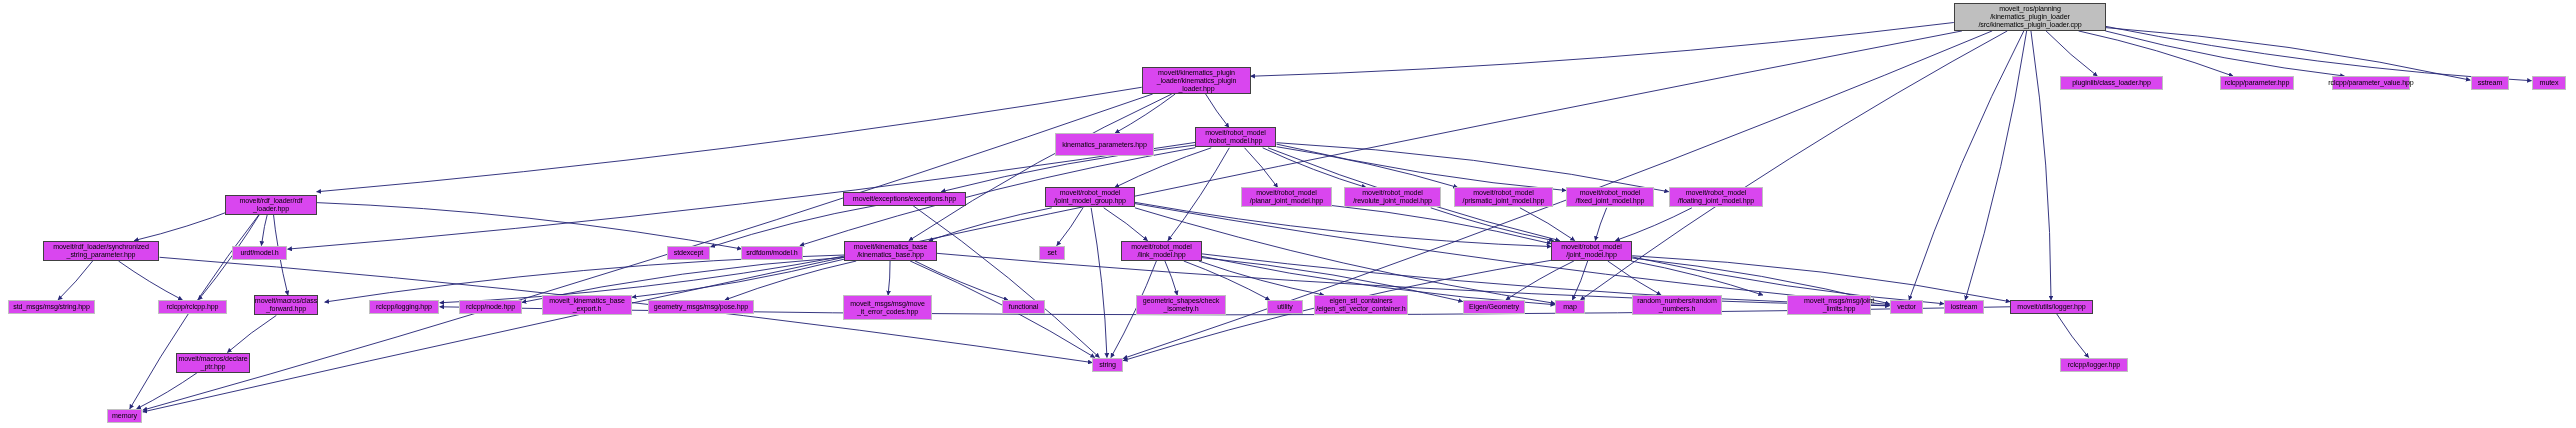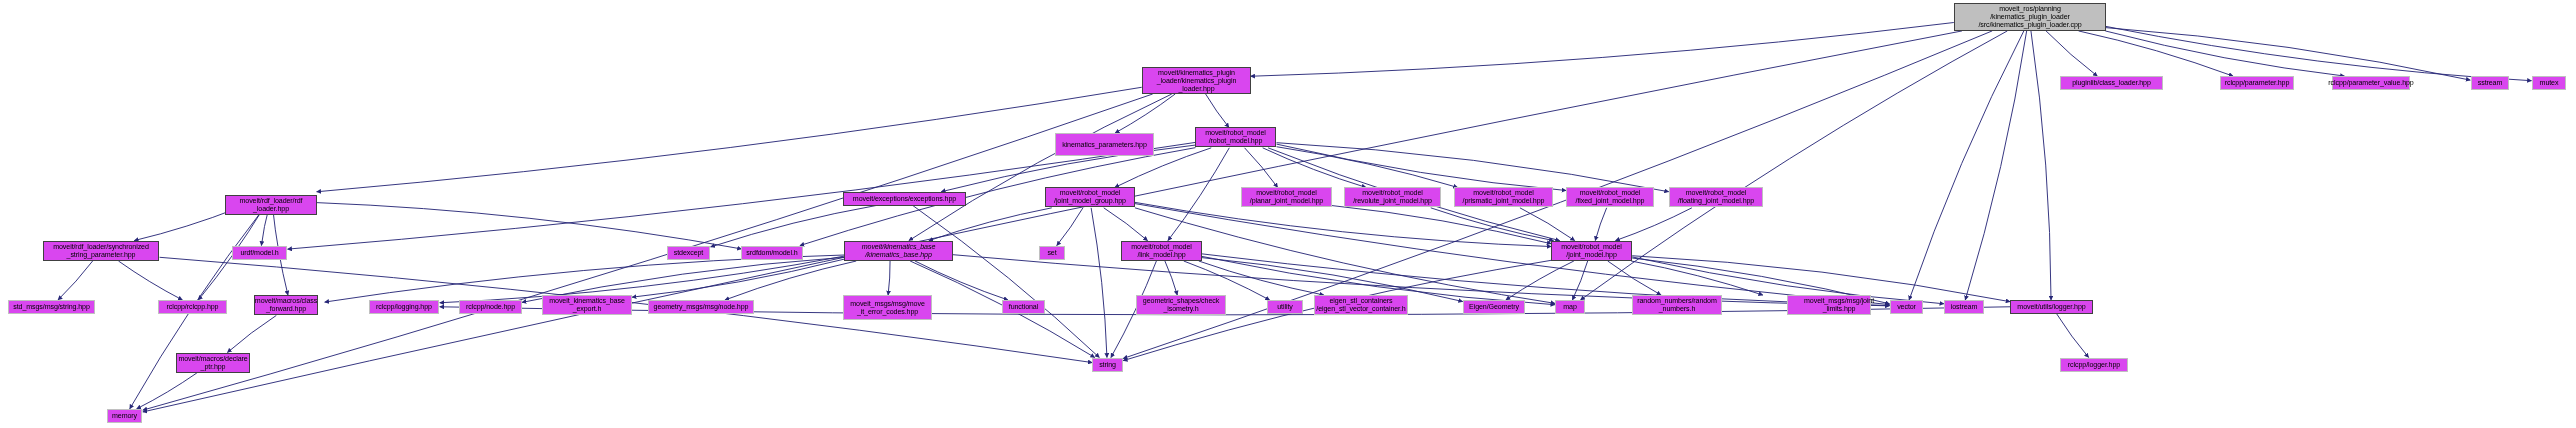--- a/index.html
+++ b/index.html
@@ -169,36 +169,36 @@
 /prismatic_joint_model.hpp</div>
       <div class="node" style="left: 1566px; top: 187px; width: 88px; height: 20.4px;">moveit/robot_model
 /fixed_joint_model.hpp</div>
       <div class="node" style="left: 1669px; top: 187px; width: 94px; height: 20.4px;">moveit/robot_model
 /floating_joint_model.hpp</div>
       <div class="node bold" style="left: 43px; top: 241px; width: 116px; height: 20.4px;">moveit/rdf_loader/synchronized
 _string_parameter.hpp</div>
       <div class="node" style="left: 232px; top: 246px; width: 55px; height: 13.6px;">urdf/model.h</div>
       <div class="node" style="left: 667px; top: 246px; width: 43px; height: 13.6px;">stdexcept</div>
       <div class="node" style="left: 741px; top: 246px; width: 62px; height: 13.6px;">srdfdom/model.h</div>
-      <div class="node bold" style="left: 844px; top: 241px; width: 109px; height: 20.4px; font-style: italic;">moveit/kinematics_base
+      <div class="node bold" style="left: 844px; top: 241px; width: 93px; height: 20.4px;">moveit/kinematics_base
 /kinematics_base.hpp</div>
       <div class="node" style="left: 1039px; top: 246px; width: 26px; height: 13.6px;">set</div>
       <div class="node bold" style="left: 1121px; top: 241px; width: 81px; height: 20.4px;">moveit/robot_model
 /link_model.hpp</div>
       <div class="node bold" style="left: 1551px; top: 241px; width: 81px; height: 20.4px;">moveit/robot_model
 /joint_model.hpp</div>
       <div class="node" style="left: 8px; top: 300px; width: 87px; height: 13.6px;">std_msgs/msg/string.hpp</div>
       <div class="node" style="left: 158px; top: 300px; width: 69px; height: 13.6px;">rclcpp/rclcpp.hpp</div>
       <div class="node bold" style="left: 254px; top: 295px; width: 64px; height: 20.4px;">moveit/macros/class
 _forward.hpp</div>
       <div class="node" style="left: 369px; top: 300px; width: 70px; height: 13.6px;">rclcpp/logging.hpp</div>
       <div class="node" style="left: 459px; top: 300px; width: 63px; height: 13.6px;">rclcpp/node.hpp</div>
       <div class="node" style="left: 542px; top: 295px; width: 90px; height: 20.4px;">moveit_kinematics_base
 _export.h</div>
-      <div class="node" style="left: 648px; top: 300px; width: 106px; height: 13.6px;">geometry_msgs/msg/node.hpp</div>
+      <div class="node" style="left: 648px; top: 300px; width: 106px; height: 13.6px;">geometry_msgs/msg/pose.hpp</div>
       <div class="node" style="left: 843px; top: 295px; width: 89px; height: 25px;">moveit_msgs/msg/move
 _it_error_codes.hpp</div>
       <div class="node" style="left: 1002px; top: 300px; width: 43px; height: 13.6px;">functional</div>
       <div class="node" style="left: 1136px; top: 295px; width: 90px; height: 20.4px;">geometric_shapes/check
 _isometry.h</div>
       <div class="node" style="left: 1267px; top: 300px; width: 36px; height: 13.6px;">utility</div>
       <div class="node" style="left: 1314px; top: 295px; width: 94px; height: 20.4px;">eigen_stl_containers
 /eigen_stl_vector_container.h</div>
       <div class="node" style="left: 1463px; top: 300px; width: 62px; height: 13.6px;">Eigen/Geometry</div>
       <div class="node" style="left: 1555px; top: 300px; width: 30px; height: 13.6px;">map</div>

